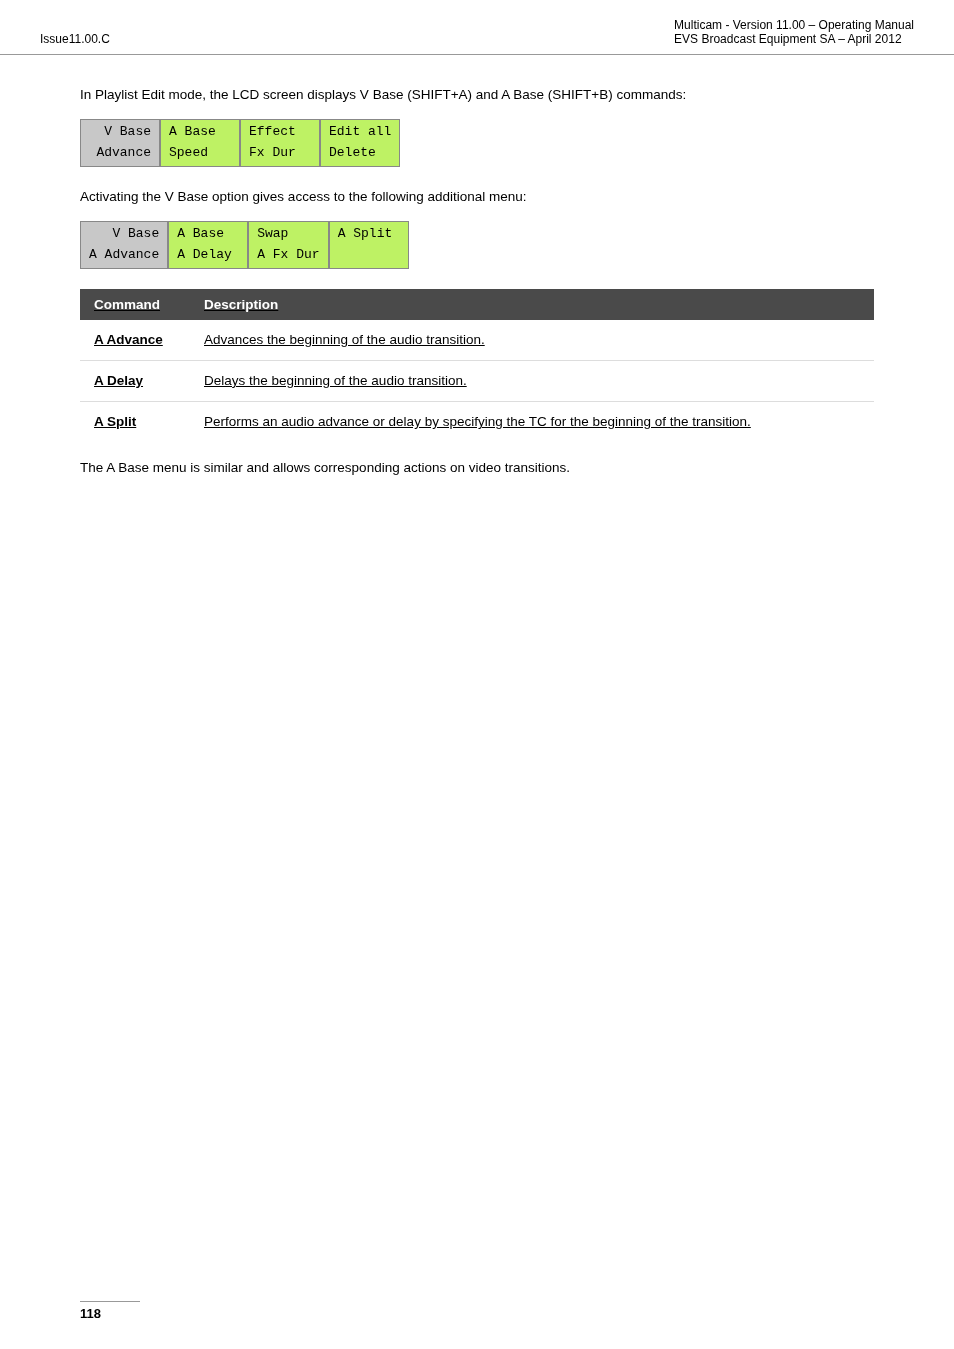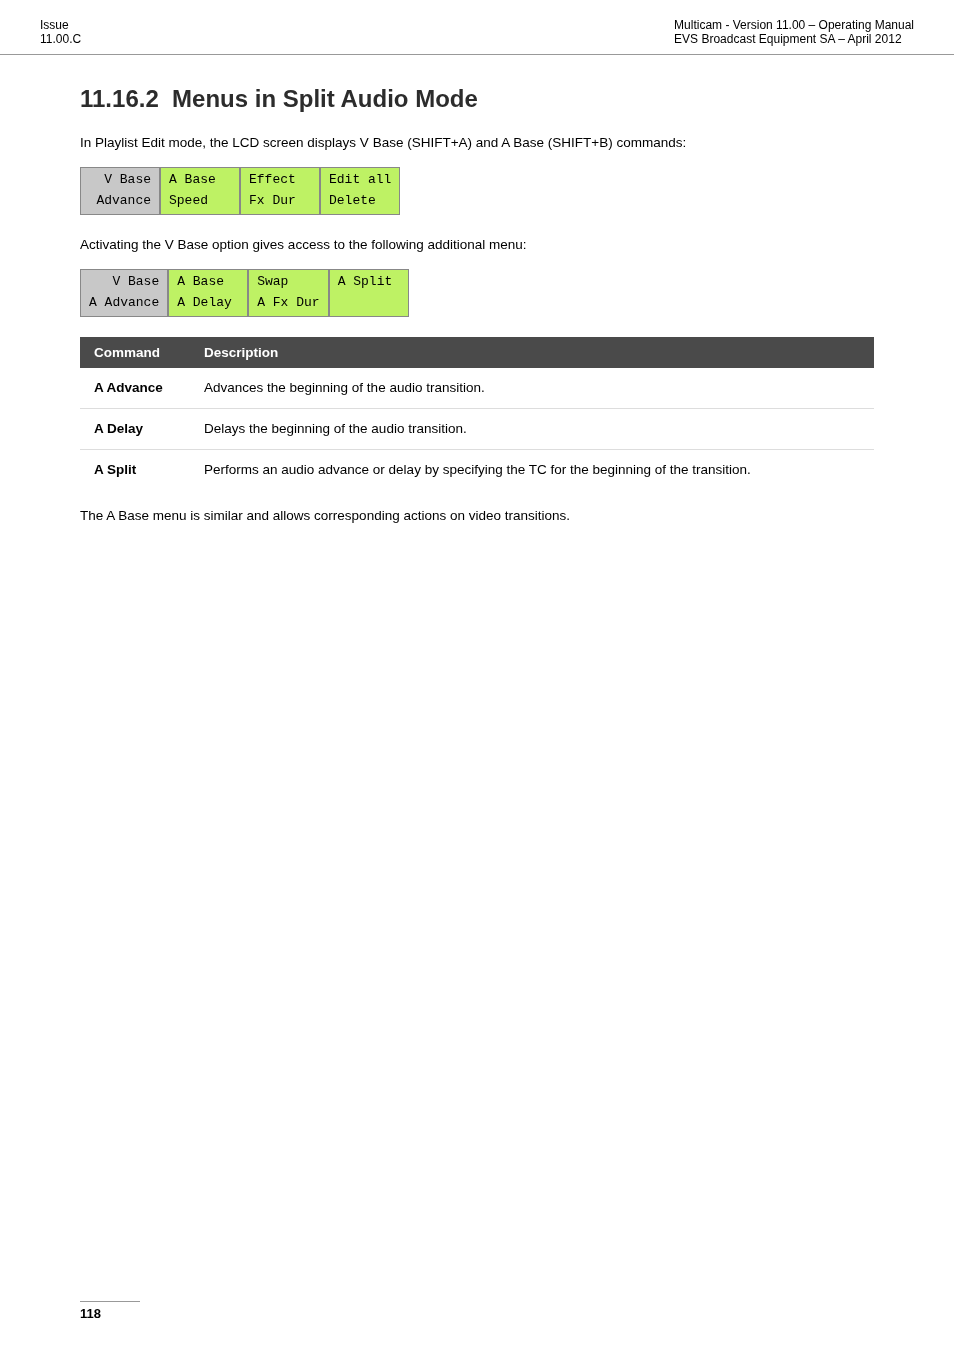--- a/index.html
+++ b/index.html
@@ -13,21 +13,21 @@
       position: relative;
     }
 
     .page-header {
       display: flex;
       justify-content: space-between;
       padding: 18px 40px 8px 40px;
       border-bottom: 1px solid #999;
       font-size: 12px;
     }
-    .header-left { display: flex; flex-direction: column; }
+    .header-left { display: flex; flex-direction: row; align-items: flex-end; }
     .header-right { text-align: left; }
 
     .page-content {
       padding: 30px 80px 40px 80px;
     }
 
     .section-title {
       font-size: 24px;
       font-weight: normal;
       color: #2c2c2c;
@@ -71,20 +71,21 @@
       line-height: 1.6;
       white-space: pre;
     }
 
     
     .cmd-table {
       width: 100%;
       border-collapse: collapse;
       margin-top: 16px;
       margin-bottom: 16px;
+      text-decoration: underline;
     }
 
     .cmd-table th {
       background: #4a4a4a;
       color: #ffffff;
       text-align: left;
       padding: 8px 14px;
       font-size: 13.5px;
       font-weight: bold;
     }
@@ -127,24 +128,20 @@
     <span>11.00.C</span>
   </div>
   <div class="header-right">
     <div>Multicam - Version 11.00 – Operating Manual</div>
     <div>EVS Broadcast Equipment SA – April 2012</div>
   </div>
 </div>
 
 <div class="page-content">
 
-  <h2 class="section-title">
-    <span>11.16.2</span>&nbsp;
-    <span>Menus in Split Audio Mode</span>
-  </h2>
 
   <p class="body-text">In Playlist Edit mode, the LCD screen displays V Base (SHIFT+A) and A Base (SHIFT+B) commands:</p>
 
   <div class="menu-row" id="menu1-container">
       <div class="menu-cell highlighted">
         <div class="menu-cell-line">V Base</div>
         <div class="menu-cell-line">Advance</div>
       </div>
       <div class="menu-cell">
         <div class="menu-cell-line">A Base</div>

